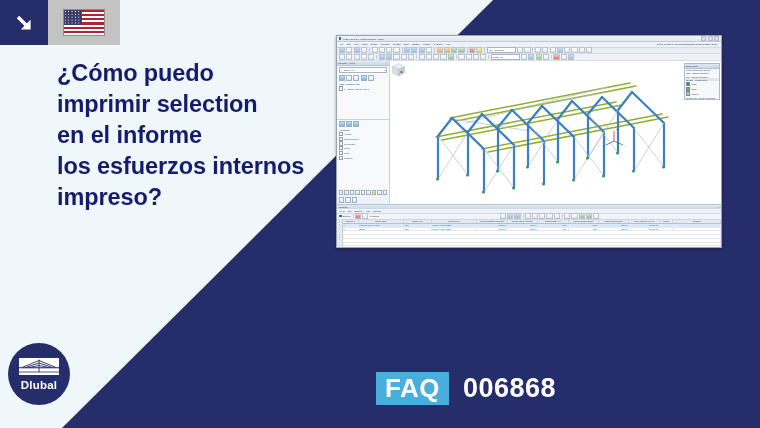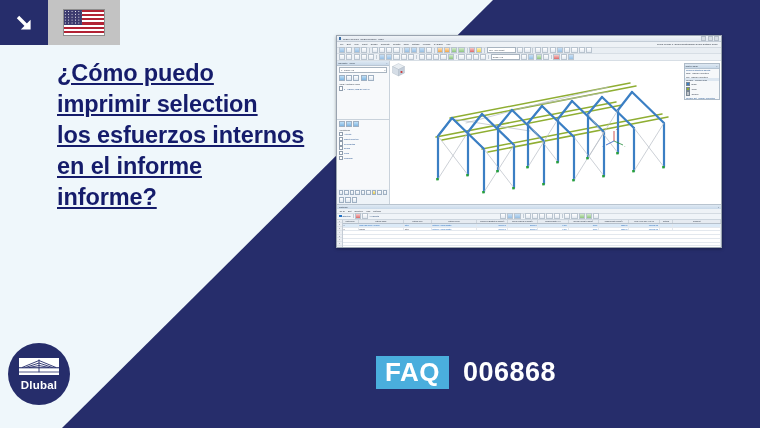--- a/index.html
+++ b/index.html
@@ -48,39 +48,38 @@
       radial-gradient(circle at 1.4px 1.4px, #fff 0.55px, transparent 0.6px);
     background-size:3.4px 2.9px;
   }
 
   
   .headline{
     position:absolute;left:57px;top:58px;width:285px;z-index:5;
     color:#151c6b;
     font-size:23.5px;line-height:31px;font-weight:bold;
     letter-spacing:-0.1px;
-    text-decoration:underline;
   }
   .headline span{display:block;white-space:nowrap;}
 
   
   .logo{
     position:absolute;left:8px;top:343px;width:62px;height:62px;
     border-radius:50%;background:#262d6b;z-index:5;
     display:flex;flex-direction:column;align-items:center;justify-content:center;
   }
   .logo .mark{width:40px;height:20px;position:relative;}
   .logo .logo-text{
     color:#fff;font-size:11.5px;font-weight:bold;letter-spacing:0.2px;
     margin-top:2px;line-height:11px;
   }
 
   
   .faq-row{
-    position:absolute;left:336px;top:356px;z-index:5;
+    position:absolute;left:336px;top:372px;z-index:5;
     display:flex;align-items:center;padding-left:40px;
   }
   .faq-tag{
     background:#4aaedd;color:#ffffff;
     font-size:26px;font-weight:bold;letter-spacing:0.5px;
     padding:3px 9px 4px 9px;line-height:26px;
   }
   .faq-num{
     color:#ffffff;font-size:27px;font-weight:bold;letter-spacing:0.5px;
     margin-left:14px;line-height:27px;
@@ -238,23 +237,23 @@
         <div class="canton">
           <div class="stars"></div>
         </div>
       </div>
     </div>
   </div>
 
   <div class="headline">
     <span>¿Cómo puedo</span>
     <span>imprimir selection</span>
+    <span>en el informe</span>
     <span>los esfuerzos internos</span>
-    <span>en el informe</span>
-    <span>informe?</span>
+    <span>impreso?</span>
   </div>
 
   <div class="logo">
     <div class="mark">
       <svg width="40" height="20" viewBox="0 0 40 20">
         <rect x="0" y="0" width="40" height="17" fill="#ffffff"></rect>
         <g stroke="#262d6b" stroke-width="0.9" fill="none">
           <path d="M20 1.5 L20 16"></path>
           <path d="M20 2.5 L3 9.5 M20 2.5 L37 9.5"></path>
           <path d="M20 5 L6.5 9.5 M20 5 L33.5 9.5"></path>

